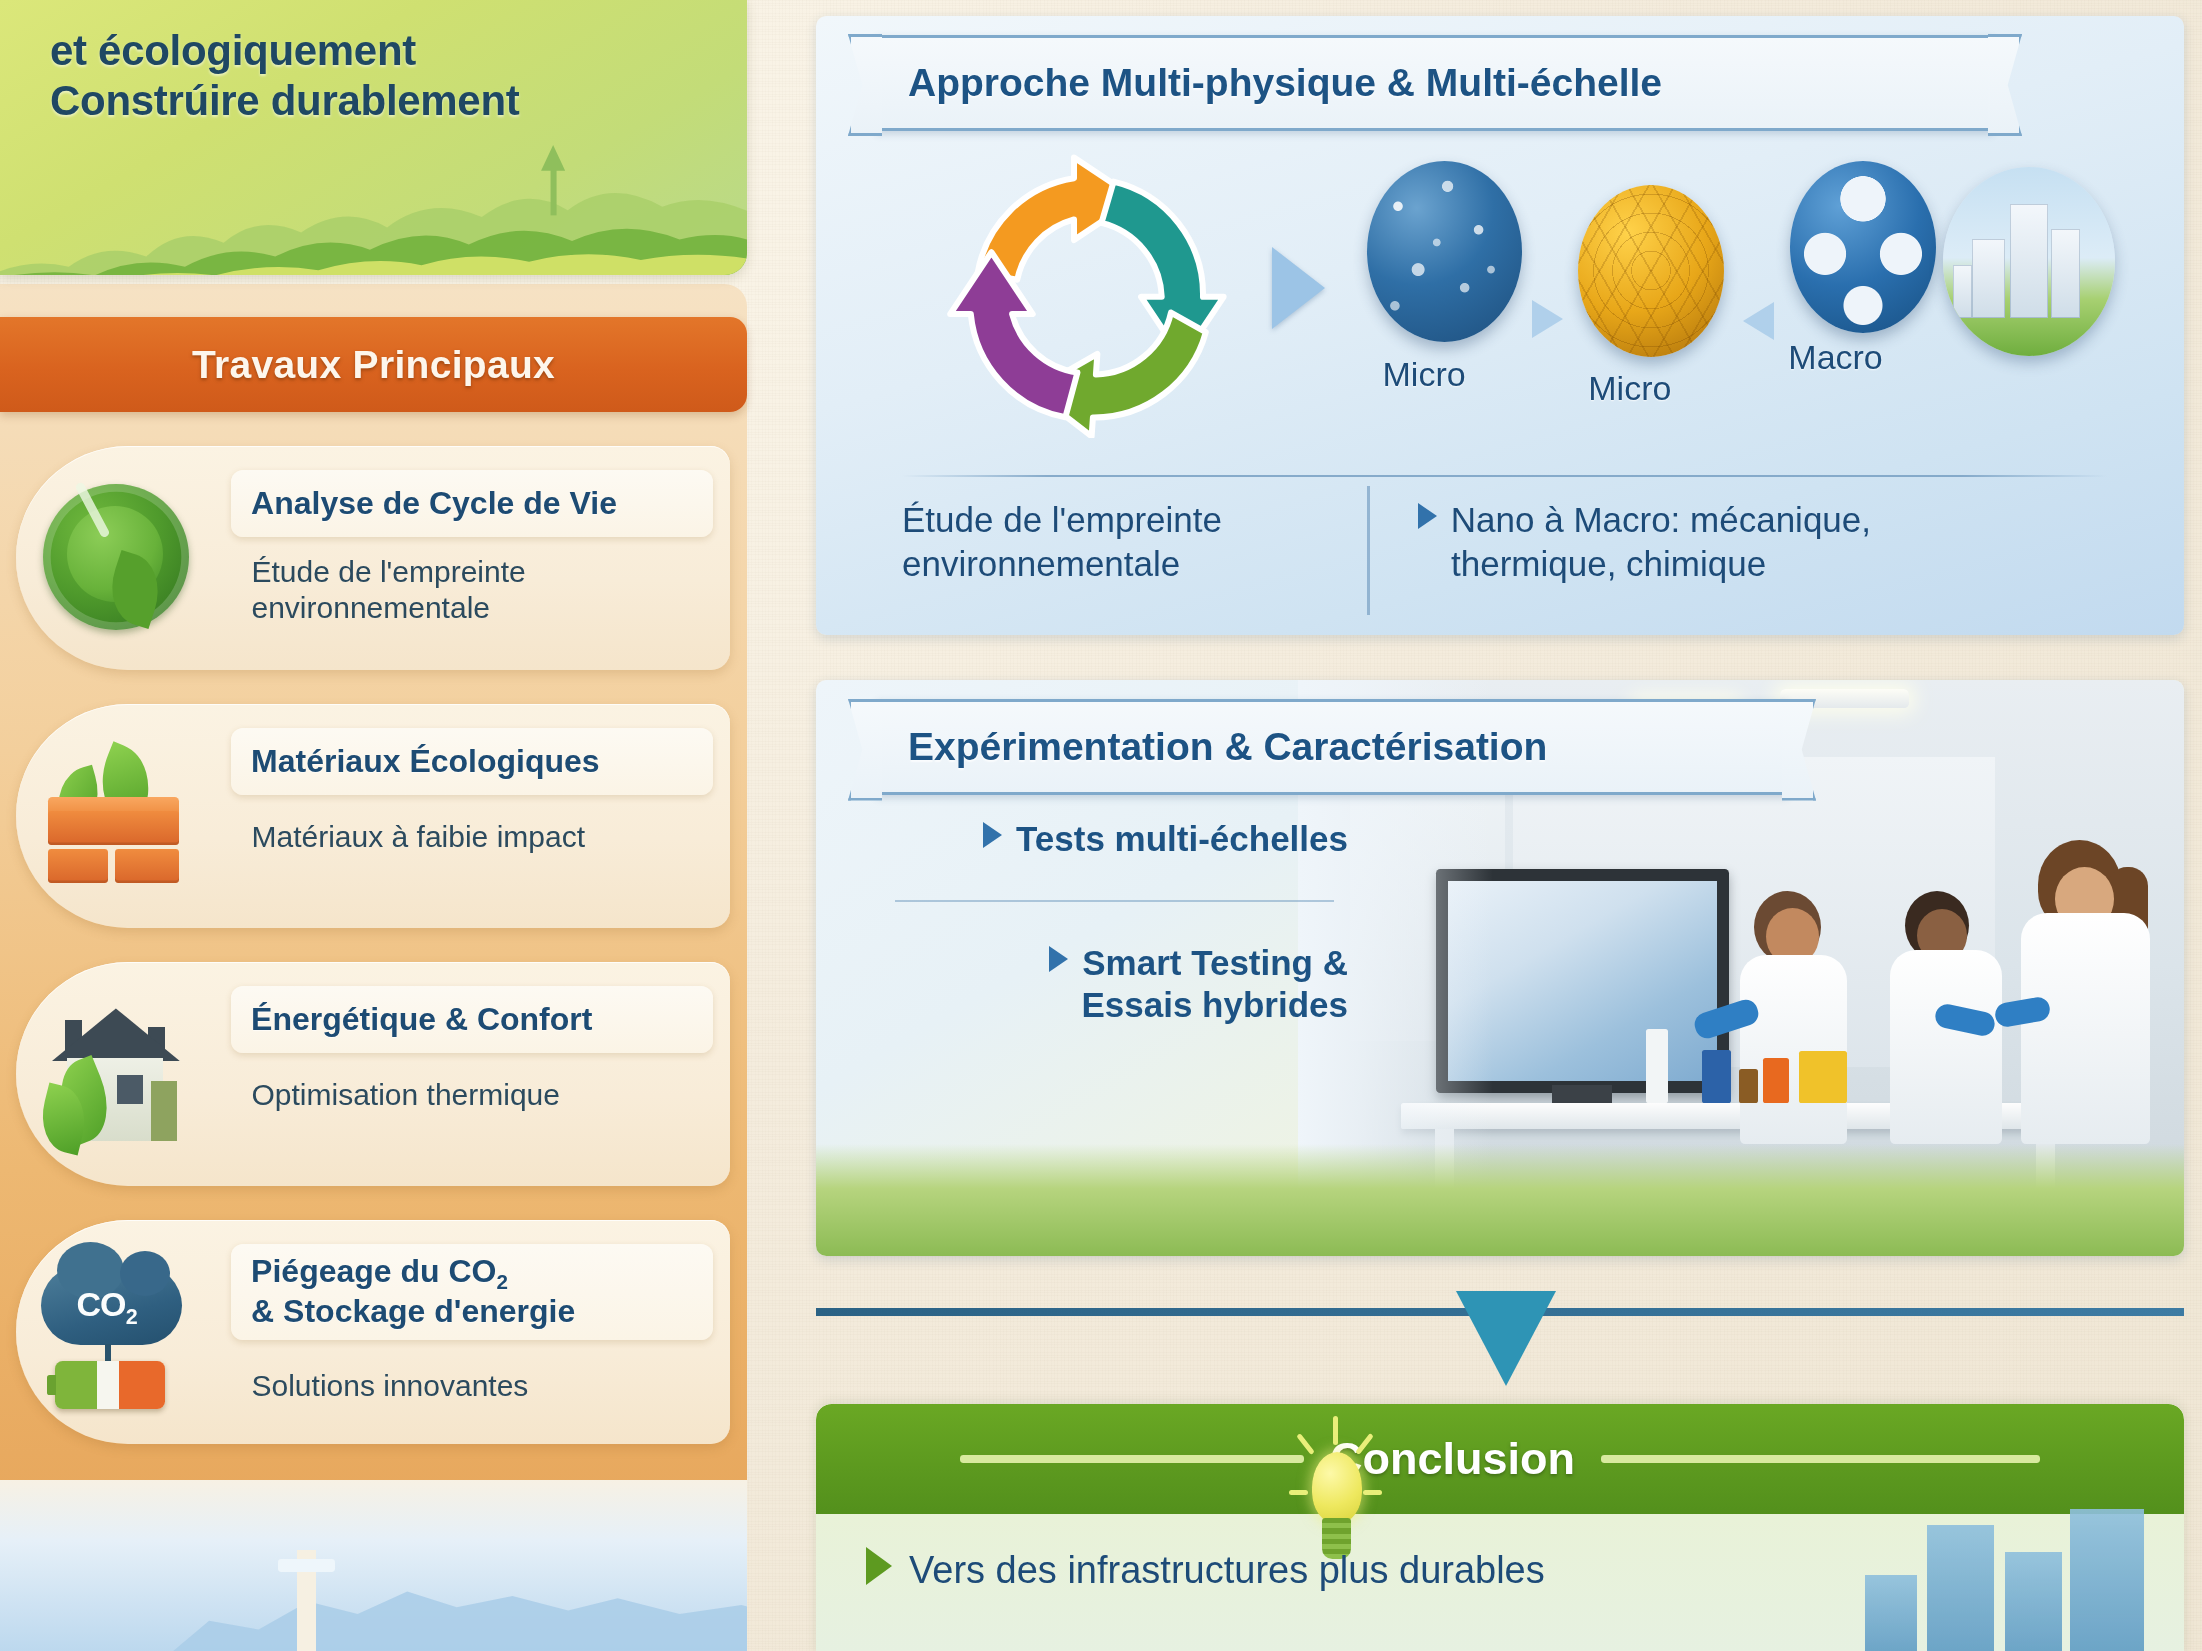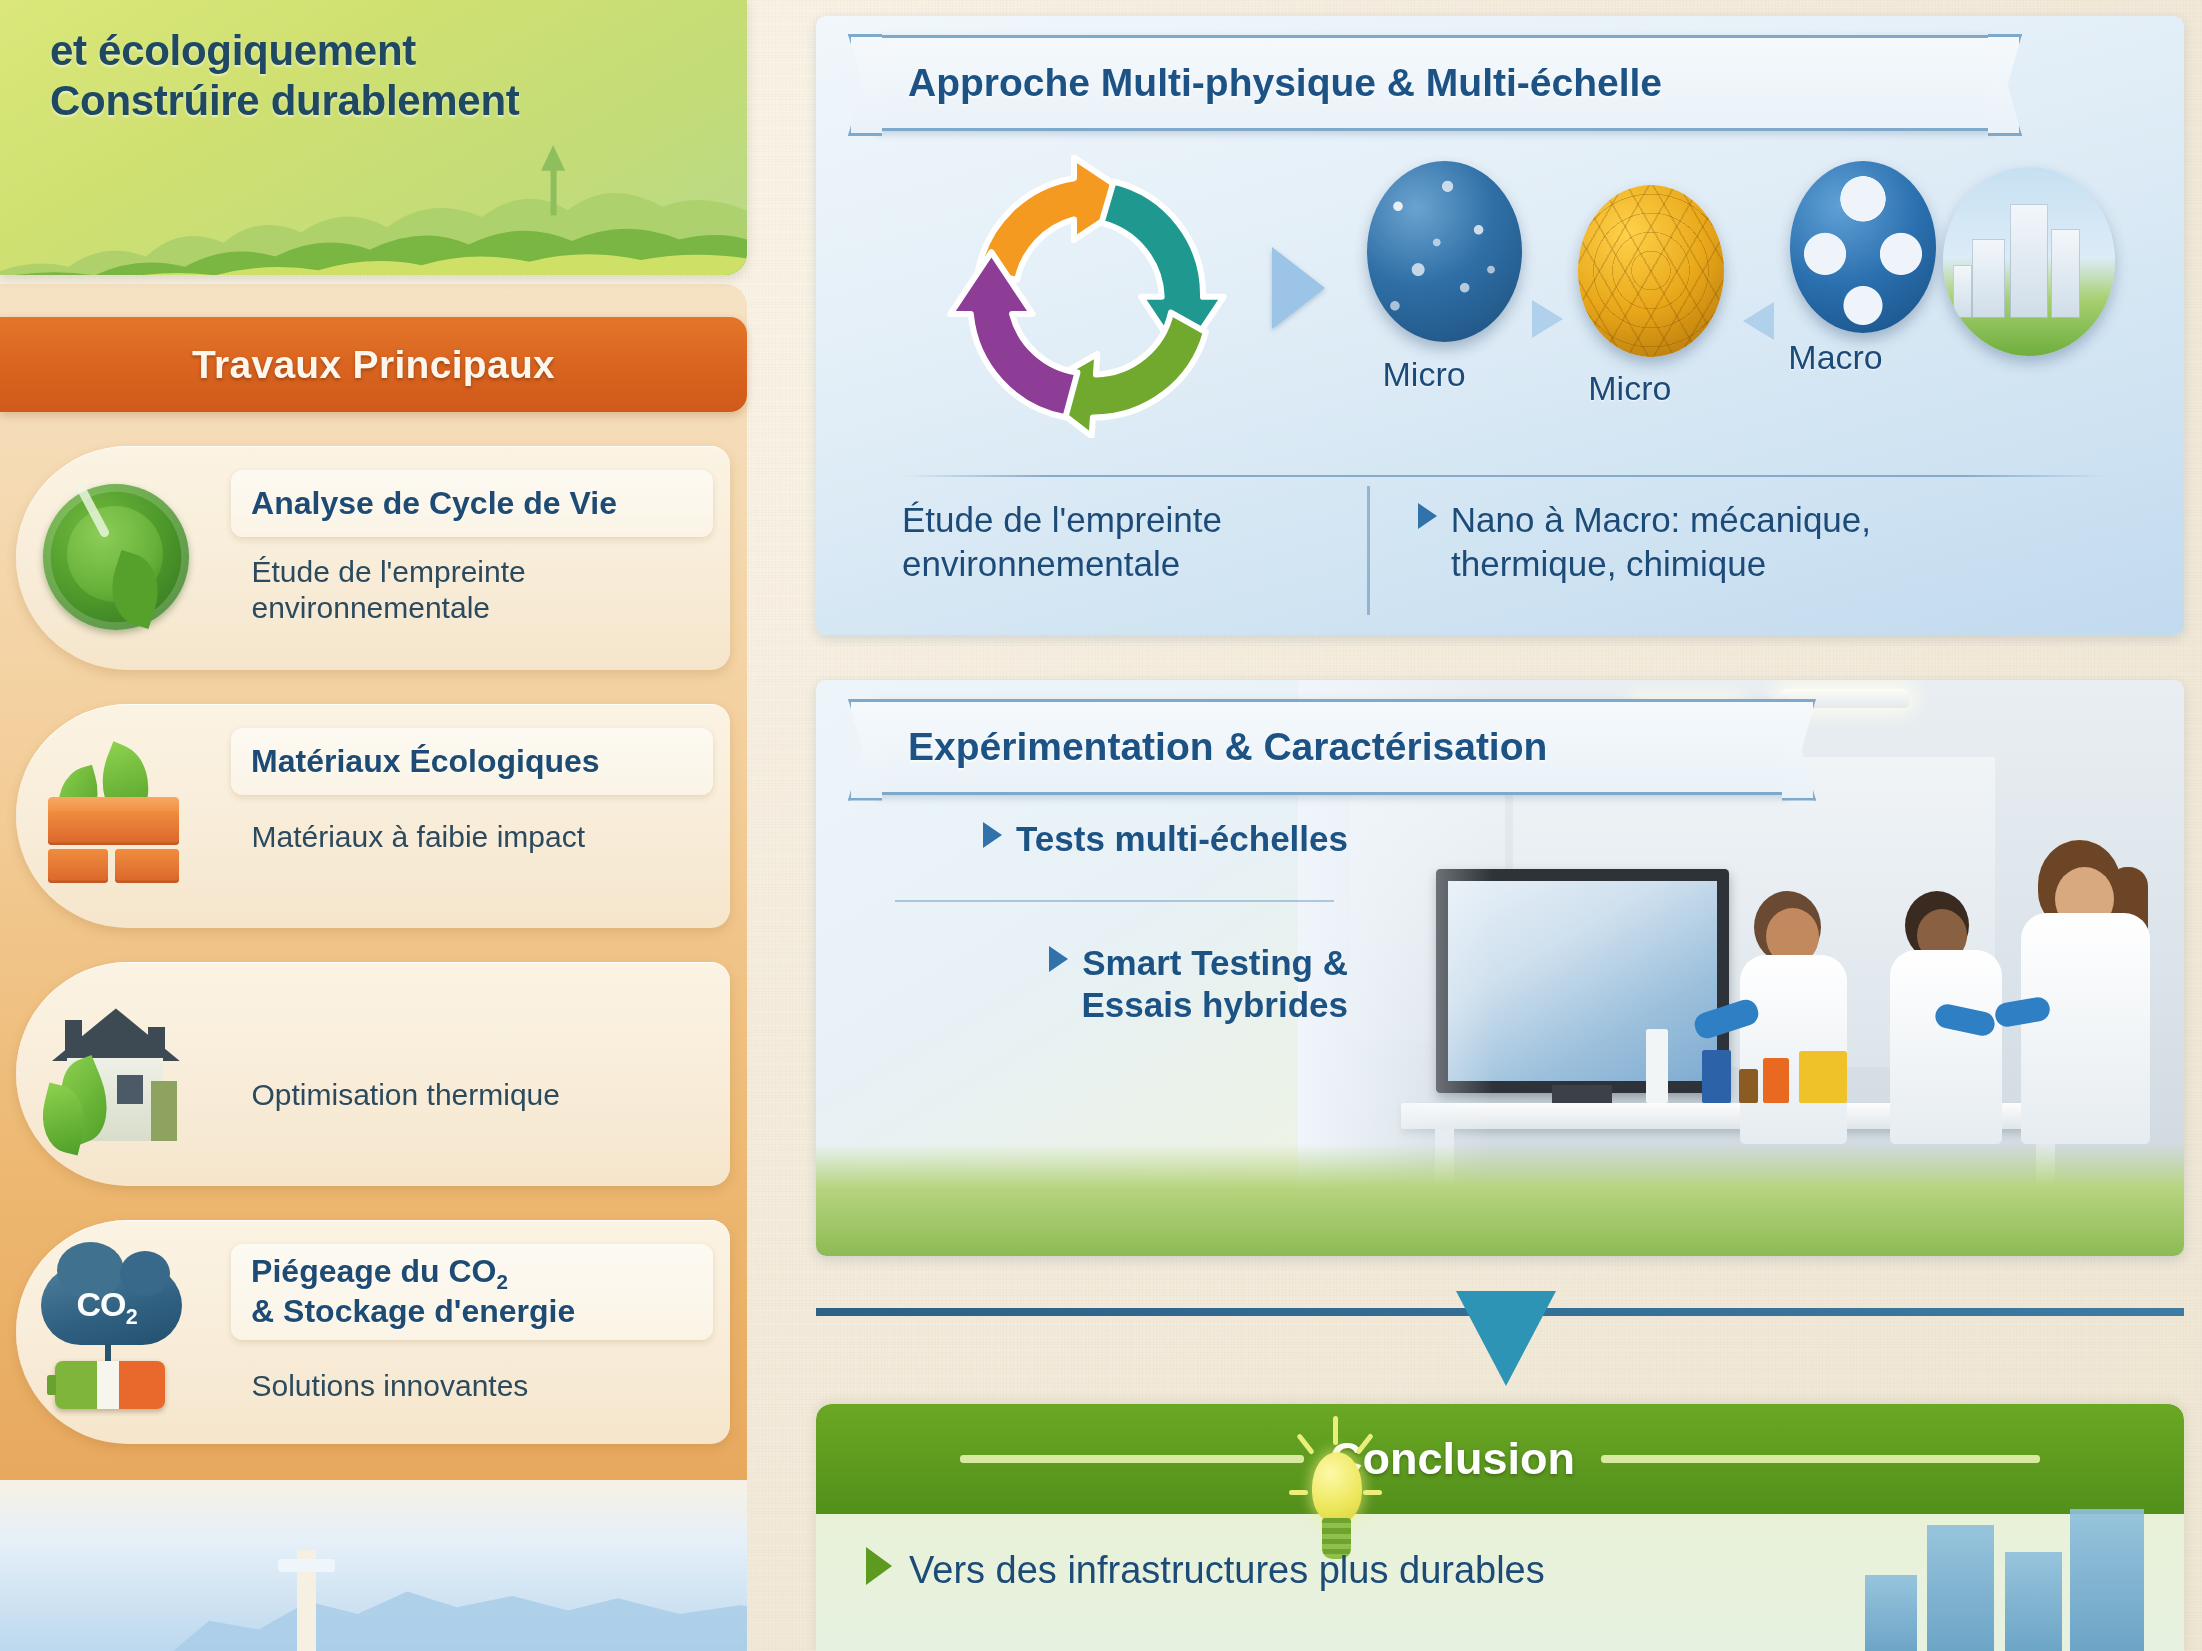--- a/index.html
+++ b/index.html
@@ -475,20 +475,23 @@
       <div class="icon-house">
         <div class="chimney"></div>
           <div class="chimney2"></div>
         <div class="roof"></div>
         <div class="walls"></div>
         <div class="window"></div>
         <div class="hleaf1"></div>
           <div class="hleaf2"></div>
       </div>
     </div>
+    <div class="wc-head">
+      <span>Énergétique &amp; Confort</span>
+    </div>
     <div class="wc-sub" style="top:115px">
       <div>Optimisation thermique</div>
     </div>
   </div>
 
   <div class="work-card" style="top:1220px">
     <div class="wc-pill"></div>
     <div class="wc-icon">
       <div class="icon-co2">
         <div class="cloud"></div>

